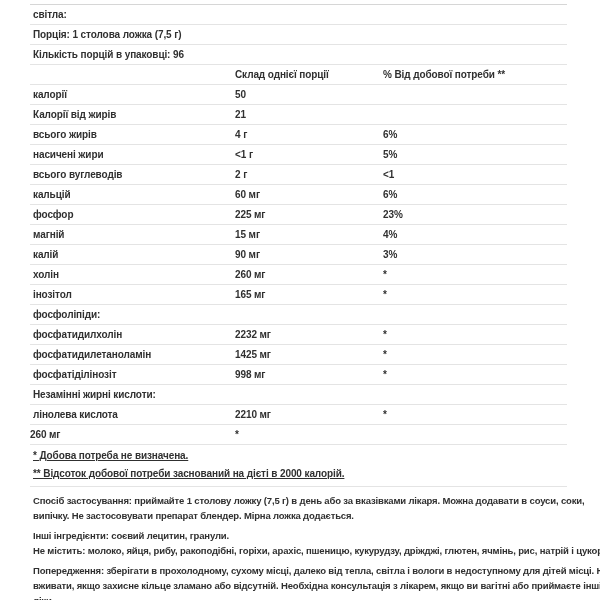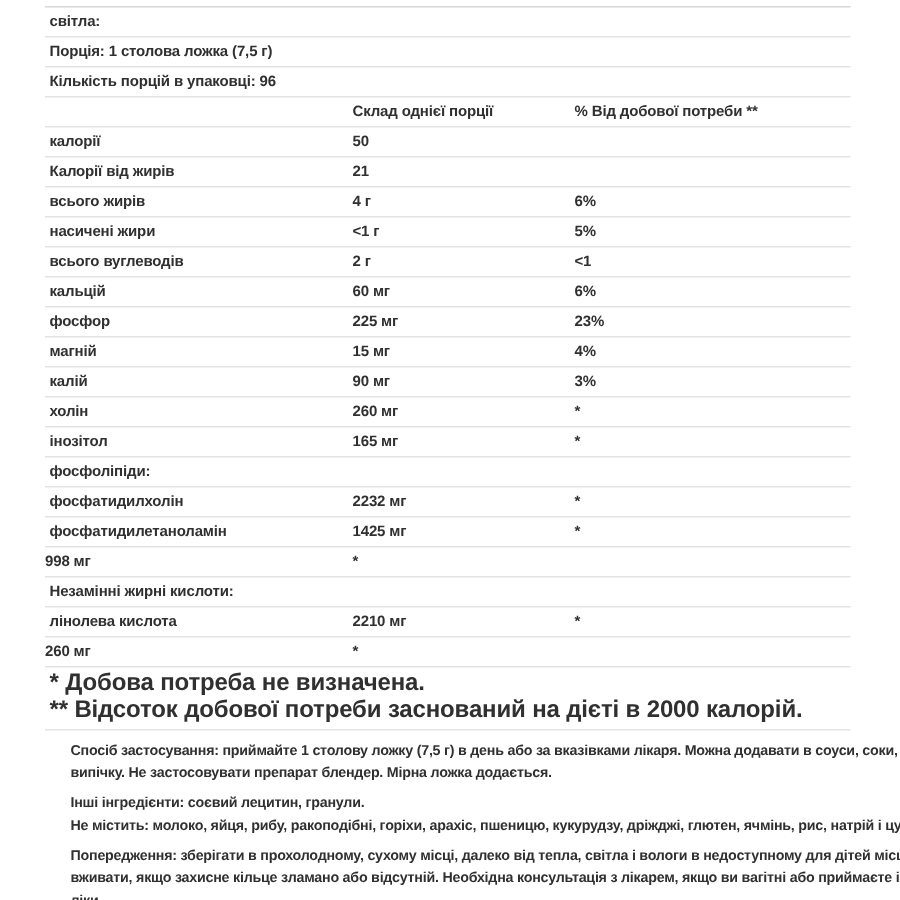--- a/index.html
+++ b/index.html
@@ -22,30 +22,31 @@
     height: 20px;
     border-bottom: 1px solid #e4e4e4;
     font-size: 10px;
     letter-spacing: -0.1px;
   }
   .cell { white-space: nowrap; overflow: visible; }
   .cell.label { padding-left: 3px; }
   .footnotes {
     border-bottom: 1px solid #e4e4e4;
     padding: 2px 0 3px 3px;
-    font-size: 16px;
+    font-size: 10px;
     letter-spacing: -0.1px;
+    text-decoration: underline;
   }
   .footnotes .fline { display: block; line-height: 18px; white-space: nowrap; }
   .paragraphs { margin-top: 6px; width: 540px; }
   .para {
     font-size: 9.5px;
     line-height: 15px;
     letter-spacing: -0.15px;
-    margin: 0 0 5px 17px;
+    margin: 0 0 5px 3px;
   }
   .para.tight { margin-bottom: 0; }
   .pline { display: block; white-space: nowrap; }
 </style>
 </head>
 <body>
 
 <div class="page">
 
   <div class="facts-table">
@@ -133,20 +134,21 @@
     <span class="cell label">фосфатидилхолін</span>
     <span class="cell amount">2232 мг</span>
     <span class="cell dv">*</span>
   </div>
         <div class="row">
     <span class="cell label">фосфатидилетаноламін</span>
     <span class="cell amount">1425 мг</span>
     <span class="cell dv">*</span>
   </div>
         <div class="row">
+    <span class="cell label">фосфатіділінозіт</span>
     <span class="cell amount">998 мг</span>
     <span class="cell dv">*</span>
   </div>
         <div class="row">
     <span class="cell label">Незамінні жирні кислоти:</span>
     <span class="cell amount"></span>
     <span class="cell dv"></span>
   </div>
         <div class="row">
     <span class="cell label">лінолева кислота</span>

